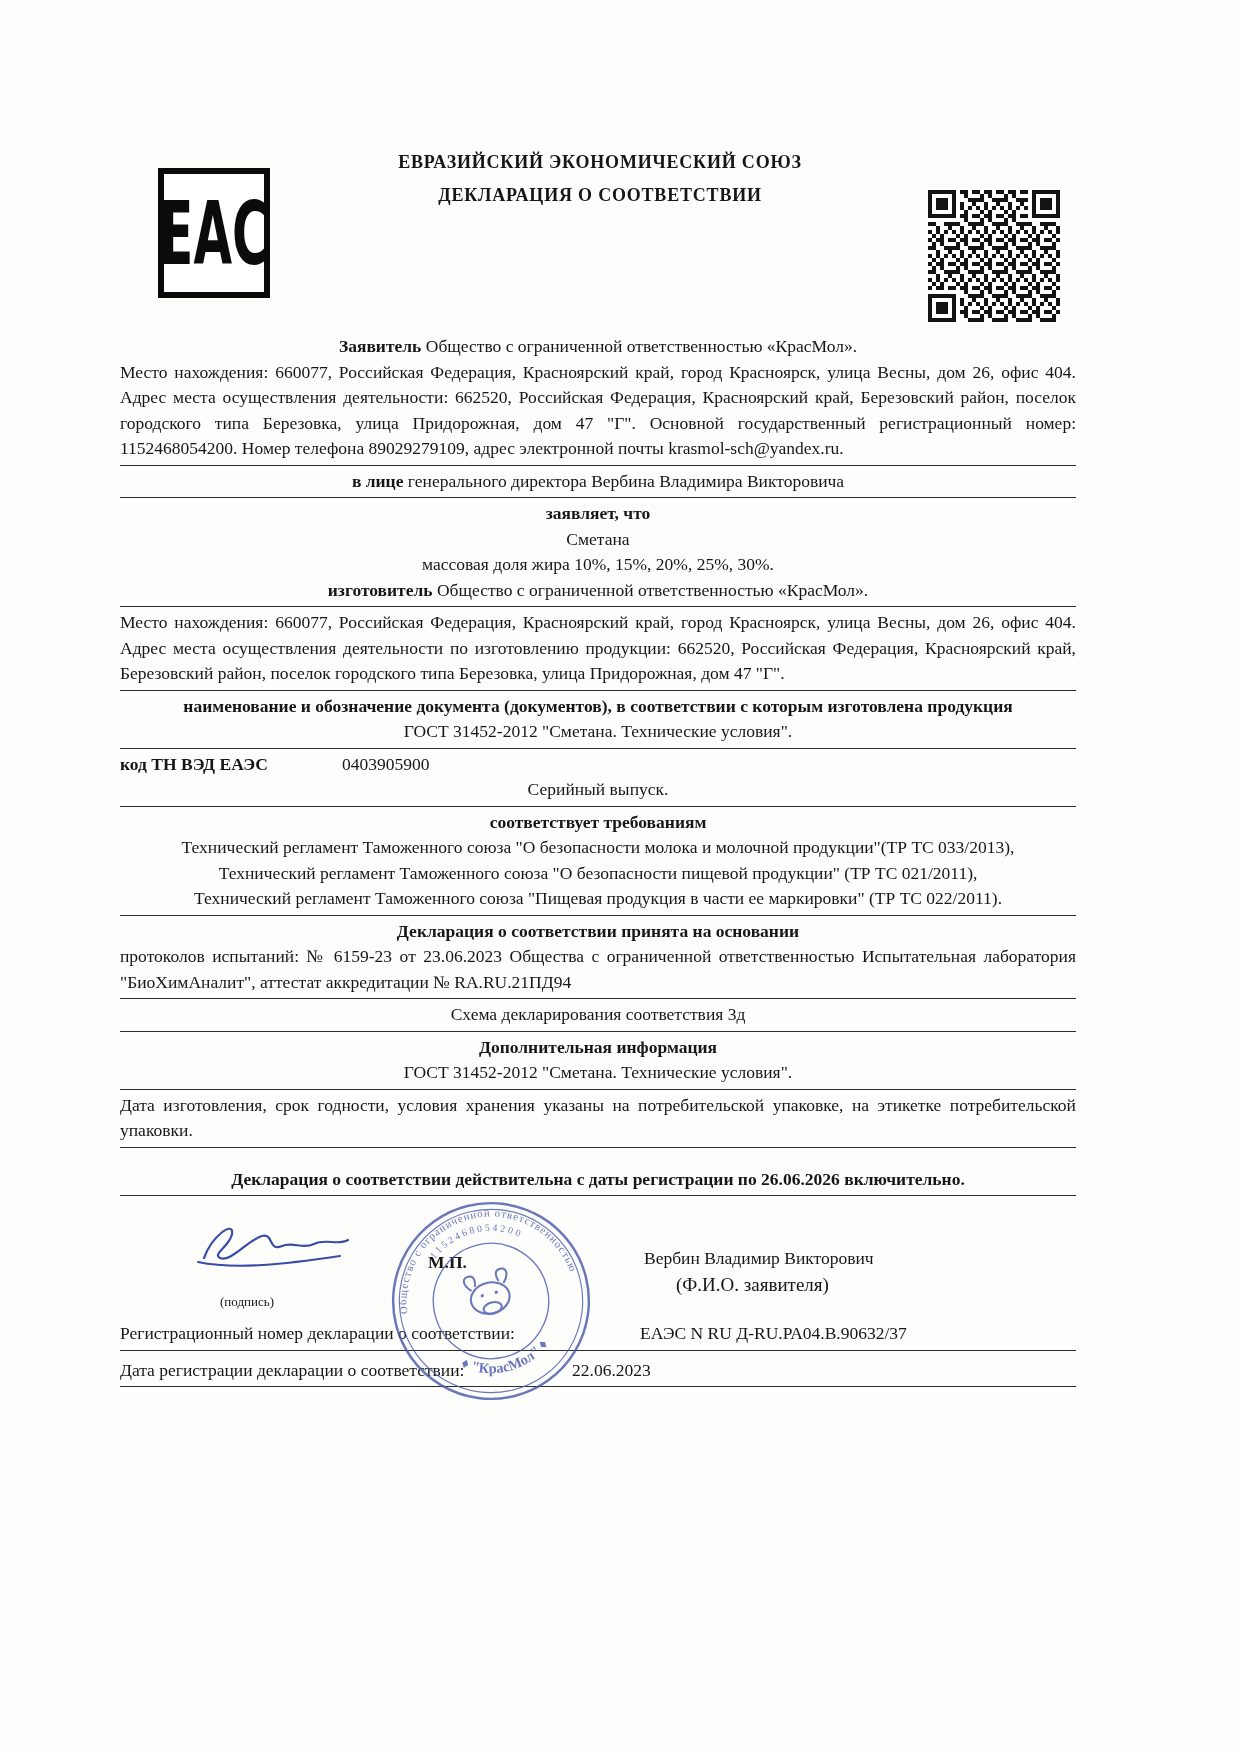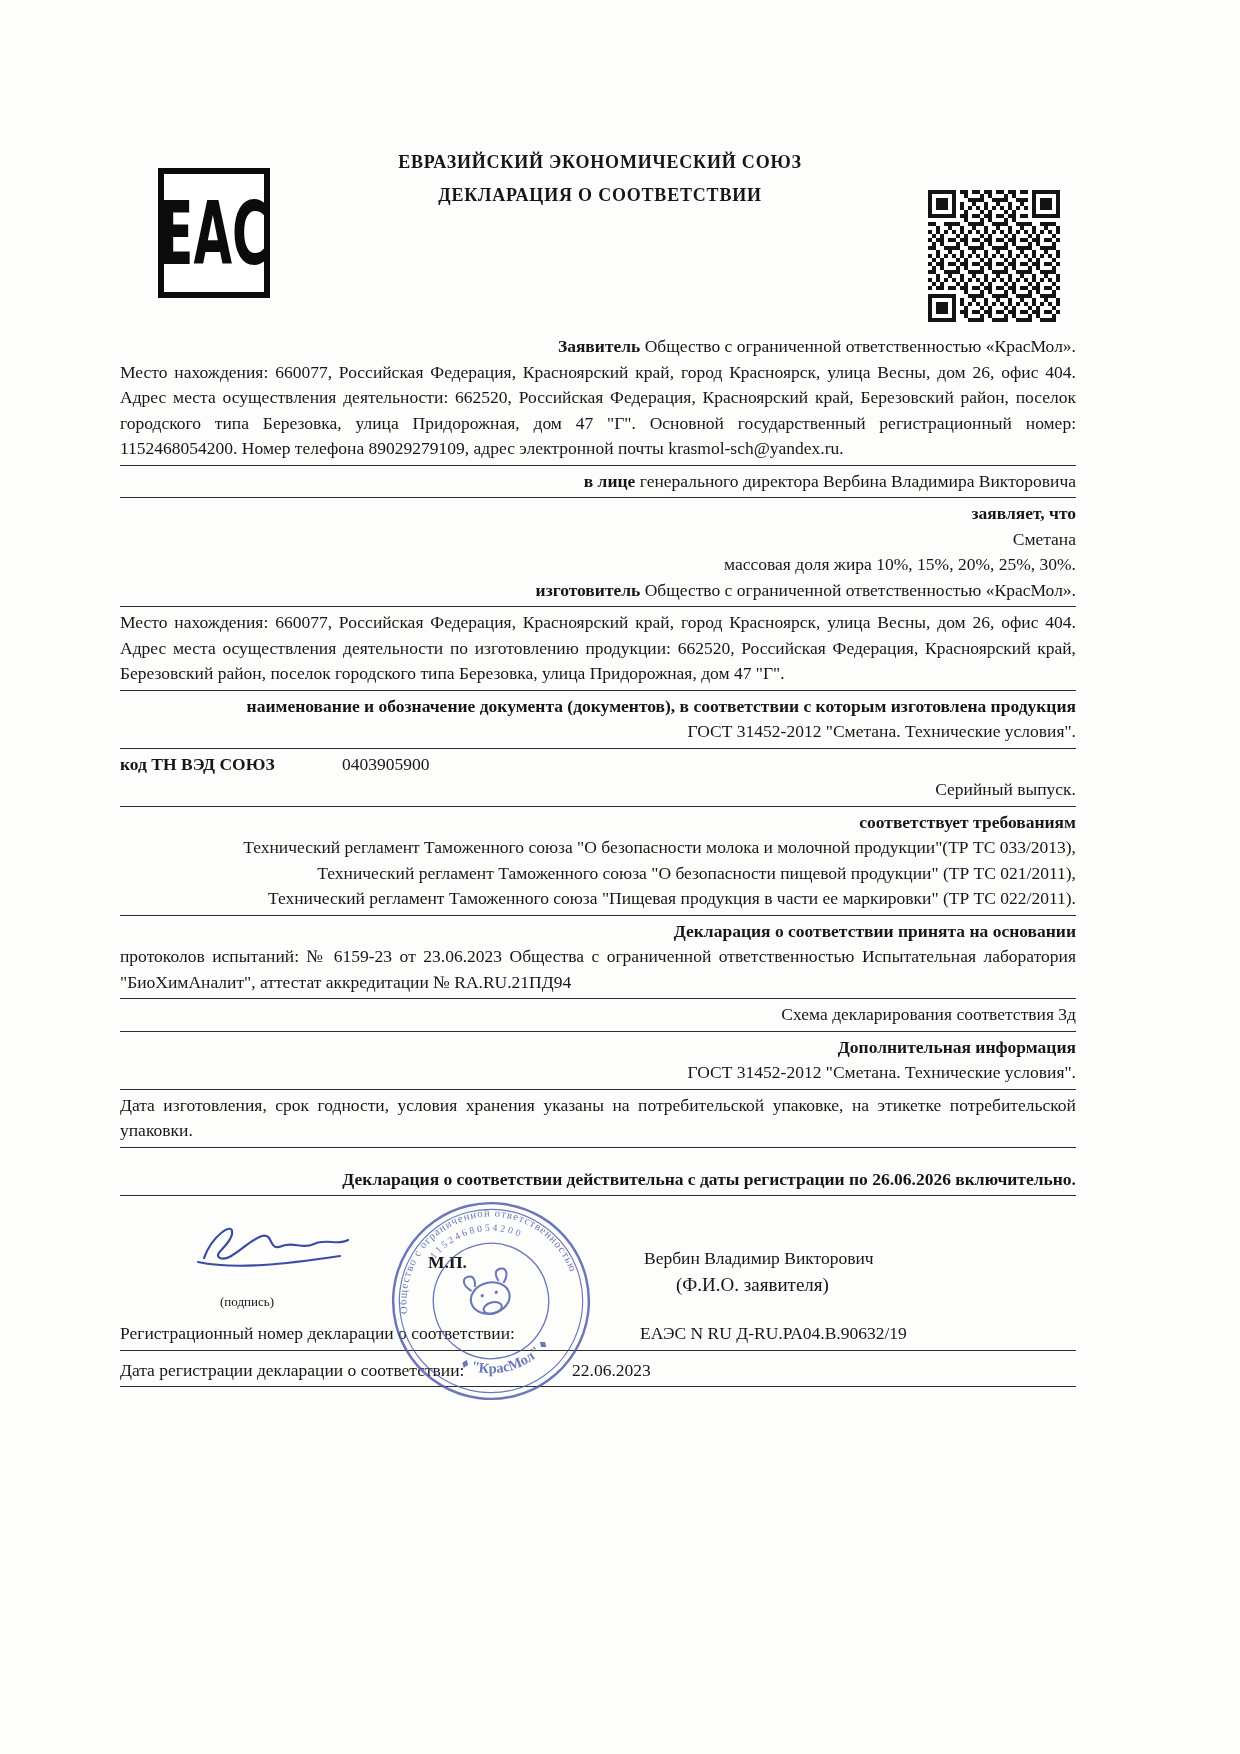--- a/index.html
+++ b/index.html
@@ -21,21 +21,21 @@
     text-align: center; font-weight: bold; font-size: 18px; line-height: 33px;
     letter-spacing: 0.8px;
   }
   .qr { position: absolute; left: 928px; top: 190px; }
   
   .doc-body {
     position: absolute; left: 120px; top: 334px; width: 956px;
     font-size: 17.5px; line-height: 25.5px;
   }
   p.para { margin: 0; text-align: justify; }
-  p.single { text-align: right; }
+  p.single { text-align: center; }
   .b { font-weight: bold; }
   .rule { border-top: 1.4px solid #2b2b2b; height: 0; margin: 3px 0 3px; }
   .kv-row { display: flex; }
   .tnved-label { display: inline-block; width: 222px; font-weight: bold; }
   .spacer { height: 16px; }
   
   .sig-area { position: relative; height: 104px; margin-top: 14px; }
   .sig-svg { position: absolute; left: 70px; top: 0; }
   .sig-caption { position: absolute; left: 100px; top: 79px; font-size: 13px; }
   .mp { position: absolute; left: 308px; top: 40px; font-weight: bold; }
@@ -142,21 +142,21 @@
     <p class="para">Место нахождения: 660077, Российская Федерация, Красноярский край, город Красноярск, улица Весны, дом 26, офис 404. Адрес места осуществления деятельности по изготовлению продукции: 662520, Российская Федерация, Красноярский край, Березовский район, поселок городского типа Березовка, улица Придорожная, дом 47 "Г".</p>
 
     <div class="rule"></div>
 
     <p class="para single b">наименование и обозначение документа (документов), в соответствии с которым изготовлена продукция</p>
     <p class="para single">ГОСТ 31452-2012  "Сметана. Технические условия".</p>
 
     <div class="rule"></div>
 
     <div class="kv-row">
-      <span class="tnved-label">код ТН ВЭД СОЮЗ</span>
+      <span class="tnved-label">код ТН ВЭД ЕАЭС</span>
       <span>0403905900</span>
     </div>
     <p class="para single">Серийный выпуск.</p>
 
     <div class="rule"></div>
 
     <p class="para single b">соответствует требованиям</p>
     <p class="para single">Технический регламент Таможенного союза "О безопасности молока и молочной продукции"(ТР ТС 033/2013),</p>
     <p class="para single">Технический регламент Таможенного союза "О безопасности пищевой продукции" (ТР ТС 021/2011),</p>
     <p class="para single">Технический регламент Таможенного союза "Пищевая продукция в части ее маркировки" (ТР ТС 022/2011).</p>
@@ -229,21 +229,21 @@
             <ellipse cx="100" cy="107" rx="9" ry="5.5"></ellipse>
             <circle cx="93" cy="93" r="1.6" fill="#4a5aad" stroke="none"></circle>
             <circle cx="107" cy="93" r="1.6" fill="#4a5aad" stroke="none"></circle>
           </g>
         </g>
       </svg>
     </div>
 
     <div class="reg-row">
       <span class="reg-number-label">Регистрационный номер декларации о соответствии:</span>
-      <span>ЕАЭС N RU Д-RU.РА04.В.90632/19</span>
+      <span>ЕАЭС N RU Д-RU.РА04.В.90632/37</span>
     </div>
     <div class="rule"></div>
 
     <div class="reg-row">
       <span class="reg-date-label">Дата регистрации декларации о соответствии:</span>
       <span>22.06.2023</span>
     </div>
     <div class="rule"></div>
 
   </div>

